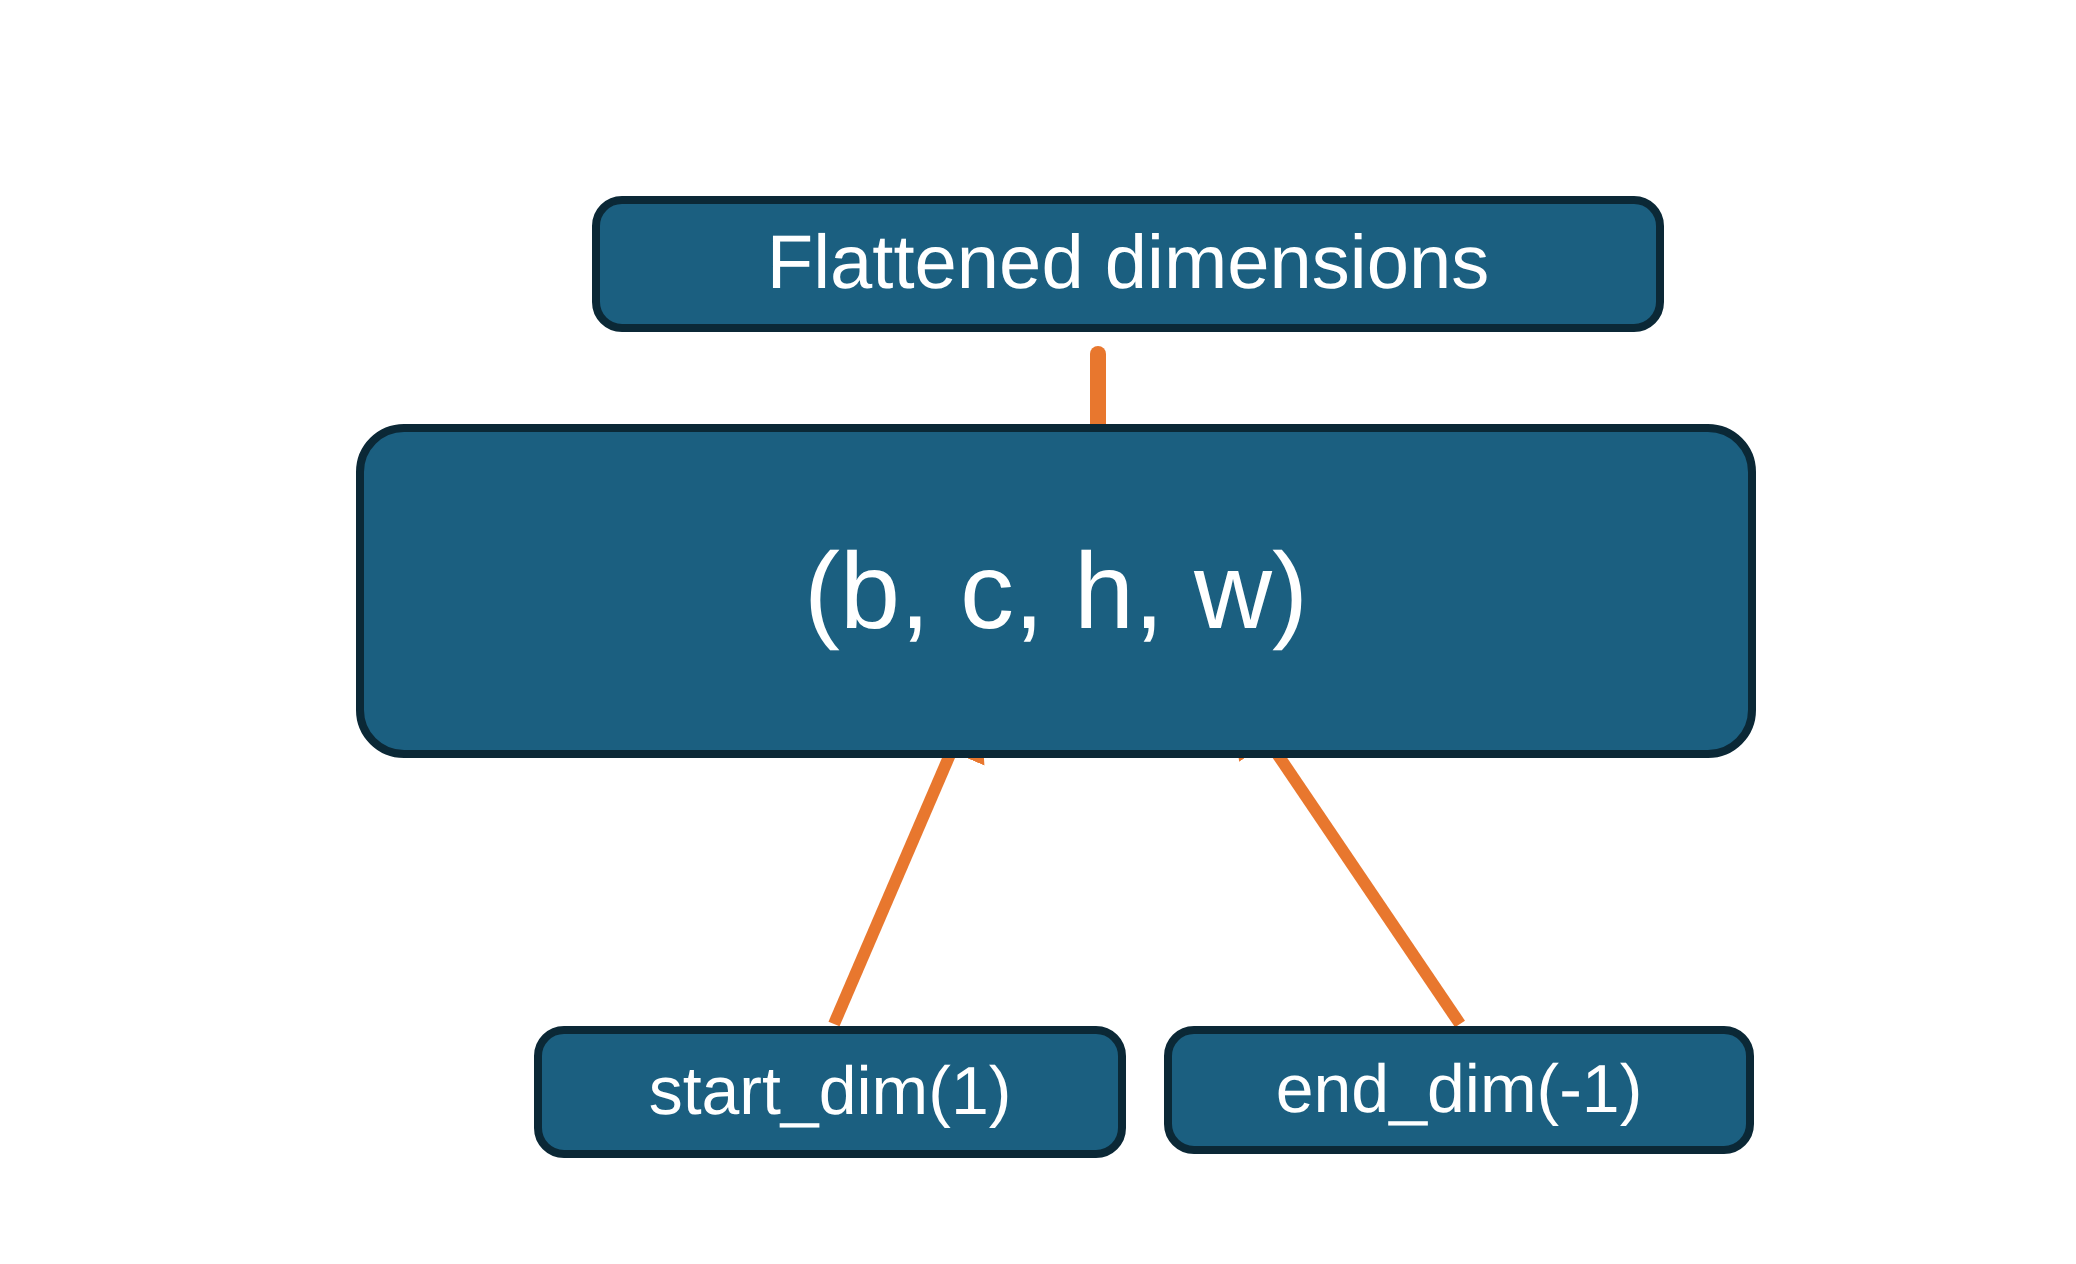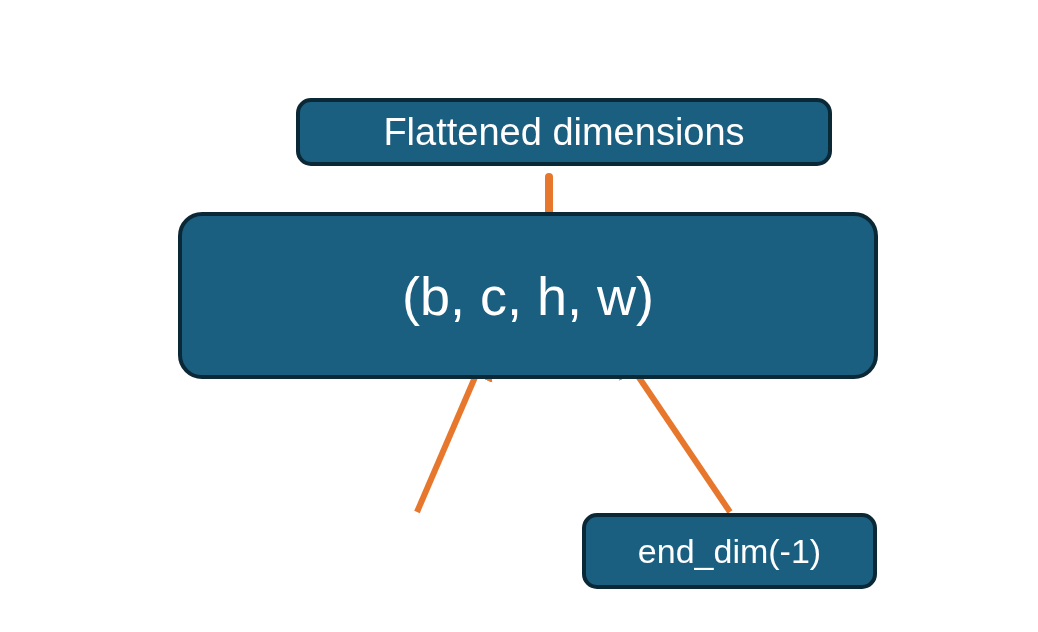--- a/index.html
+++ b/index.html
@@ -39,21 +39,21 @@
     font-size: 54px;
   }
   #start-box {
     left: 267px; top: 513px;
     width: 296px; height: 66px;
     border-radius: 15px;
     font-size: 34px;
   }
   #end-box {
     left: 582px; top: 513px;
-    width: 295px; height: 76px;
+    width: 295px; height: 64px;
     border-radius: 15px;
     font-size: 34px;
   }
   #overlay {
     position: absolute;
     left: 0; top: 0;
     width: 1038px;
     height: 632px;
     pointer-events: none;
   }
@@ -83,18 +83,21 @@
   </svg>
 
   <div id="title-box" class="node">
     <span>Flattened dimensions</span>
   </div>
 
   <div id="tensor-box" class="node">
     <span>(b, c, h, w)</span>
   </div>
 
+  <div id="start-box" class="node">
+    <span>start_dim(1)</span>
+  </div>
 
   <div id="end-box" class="node">
     <span>end_dim(-1)</span>
   </div>
 
 </div>
 
 </body></html>

